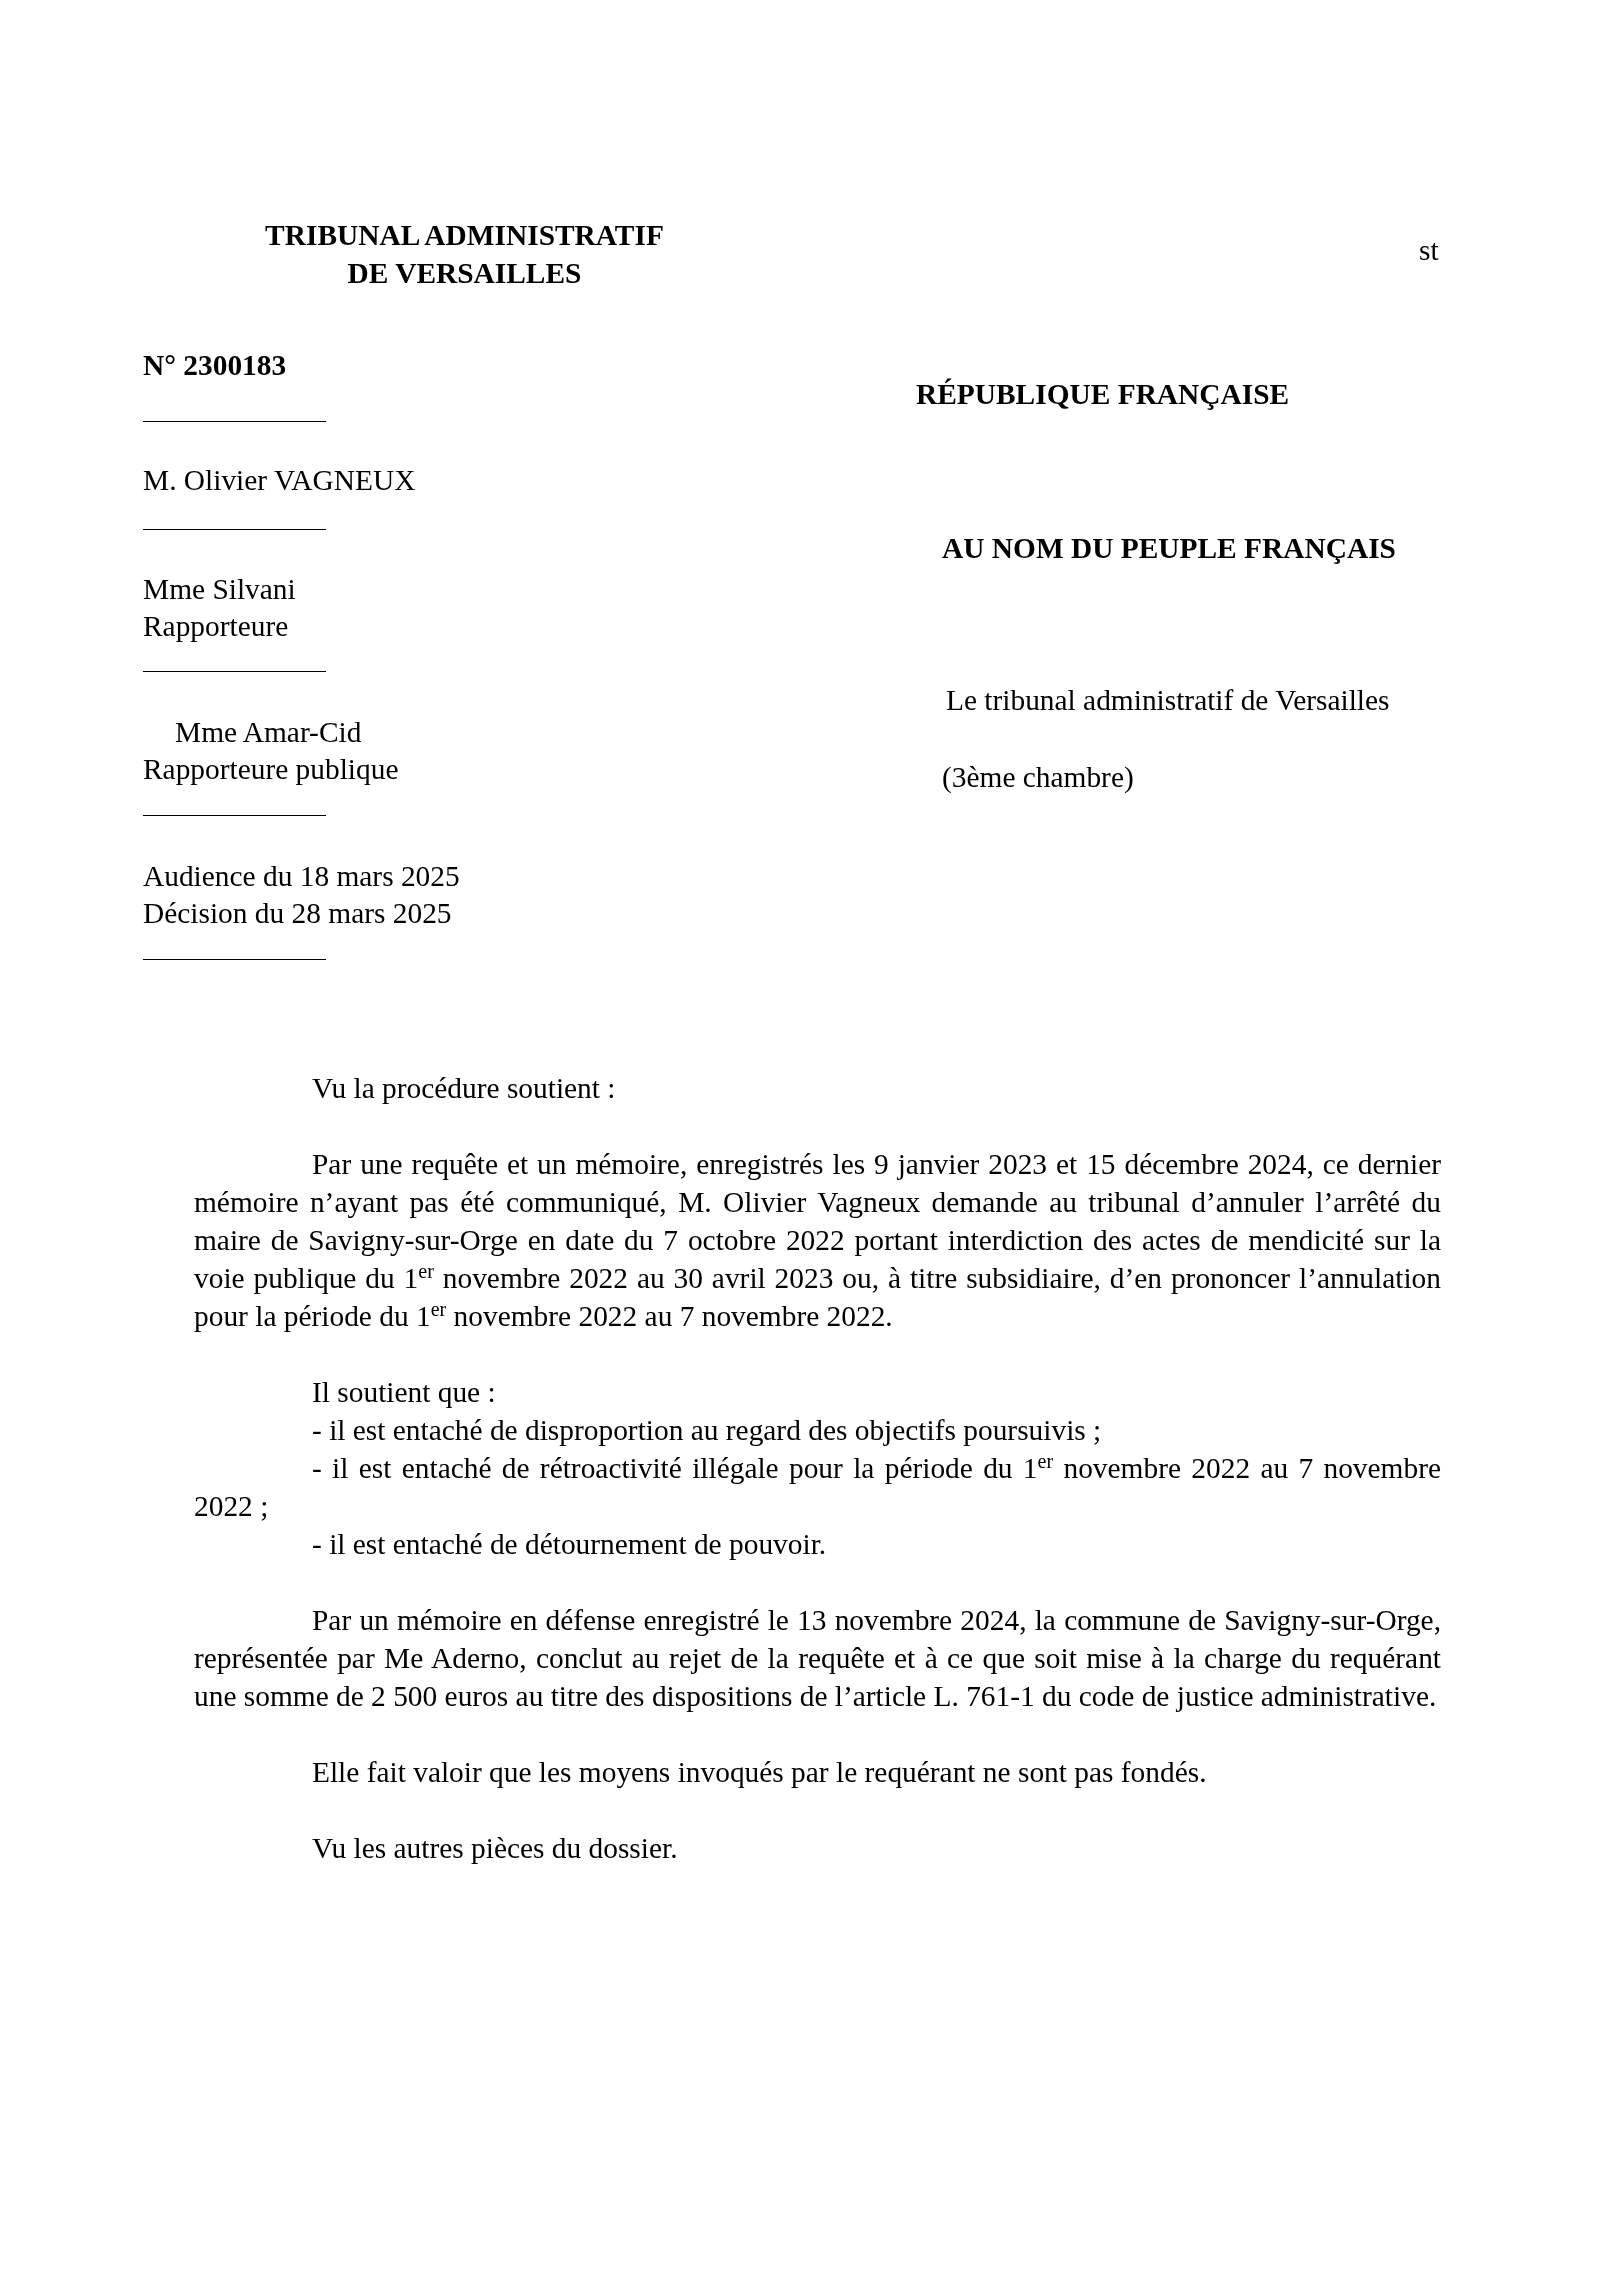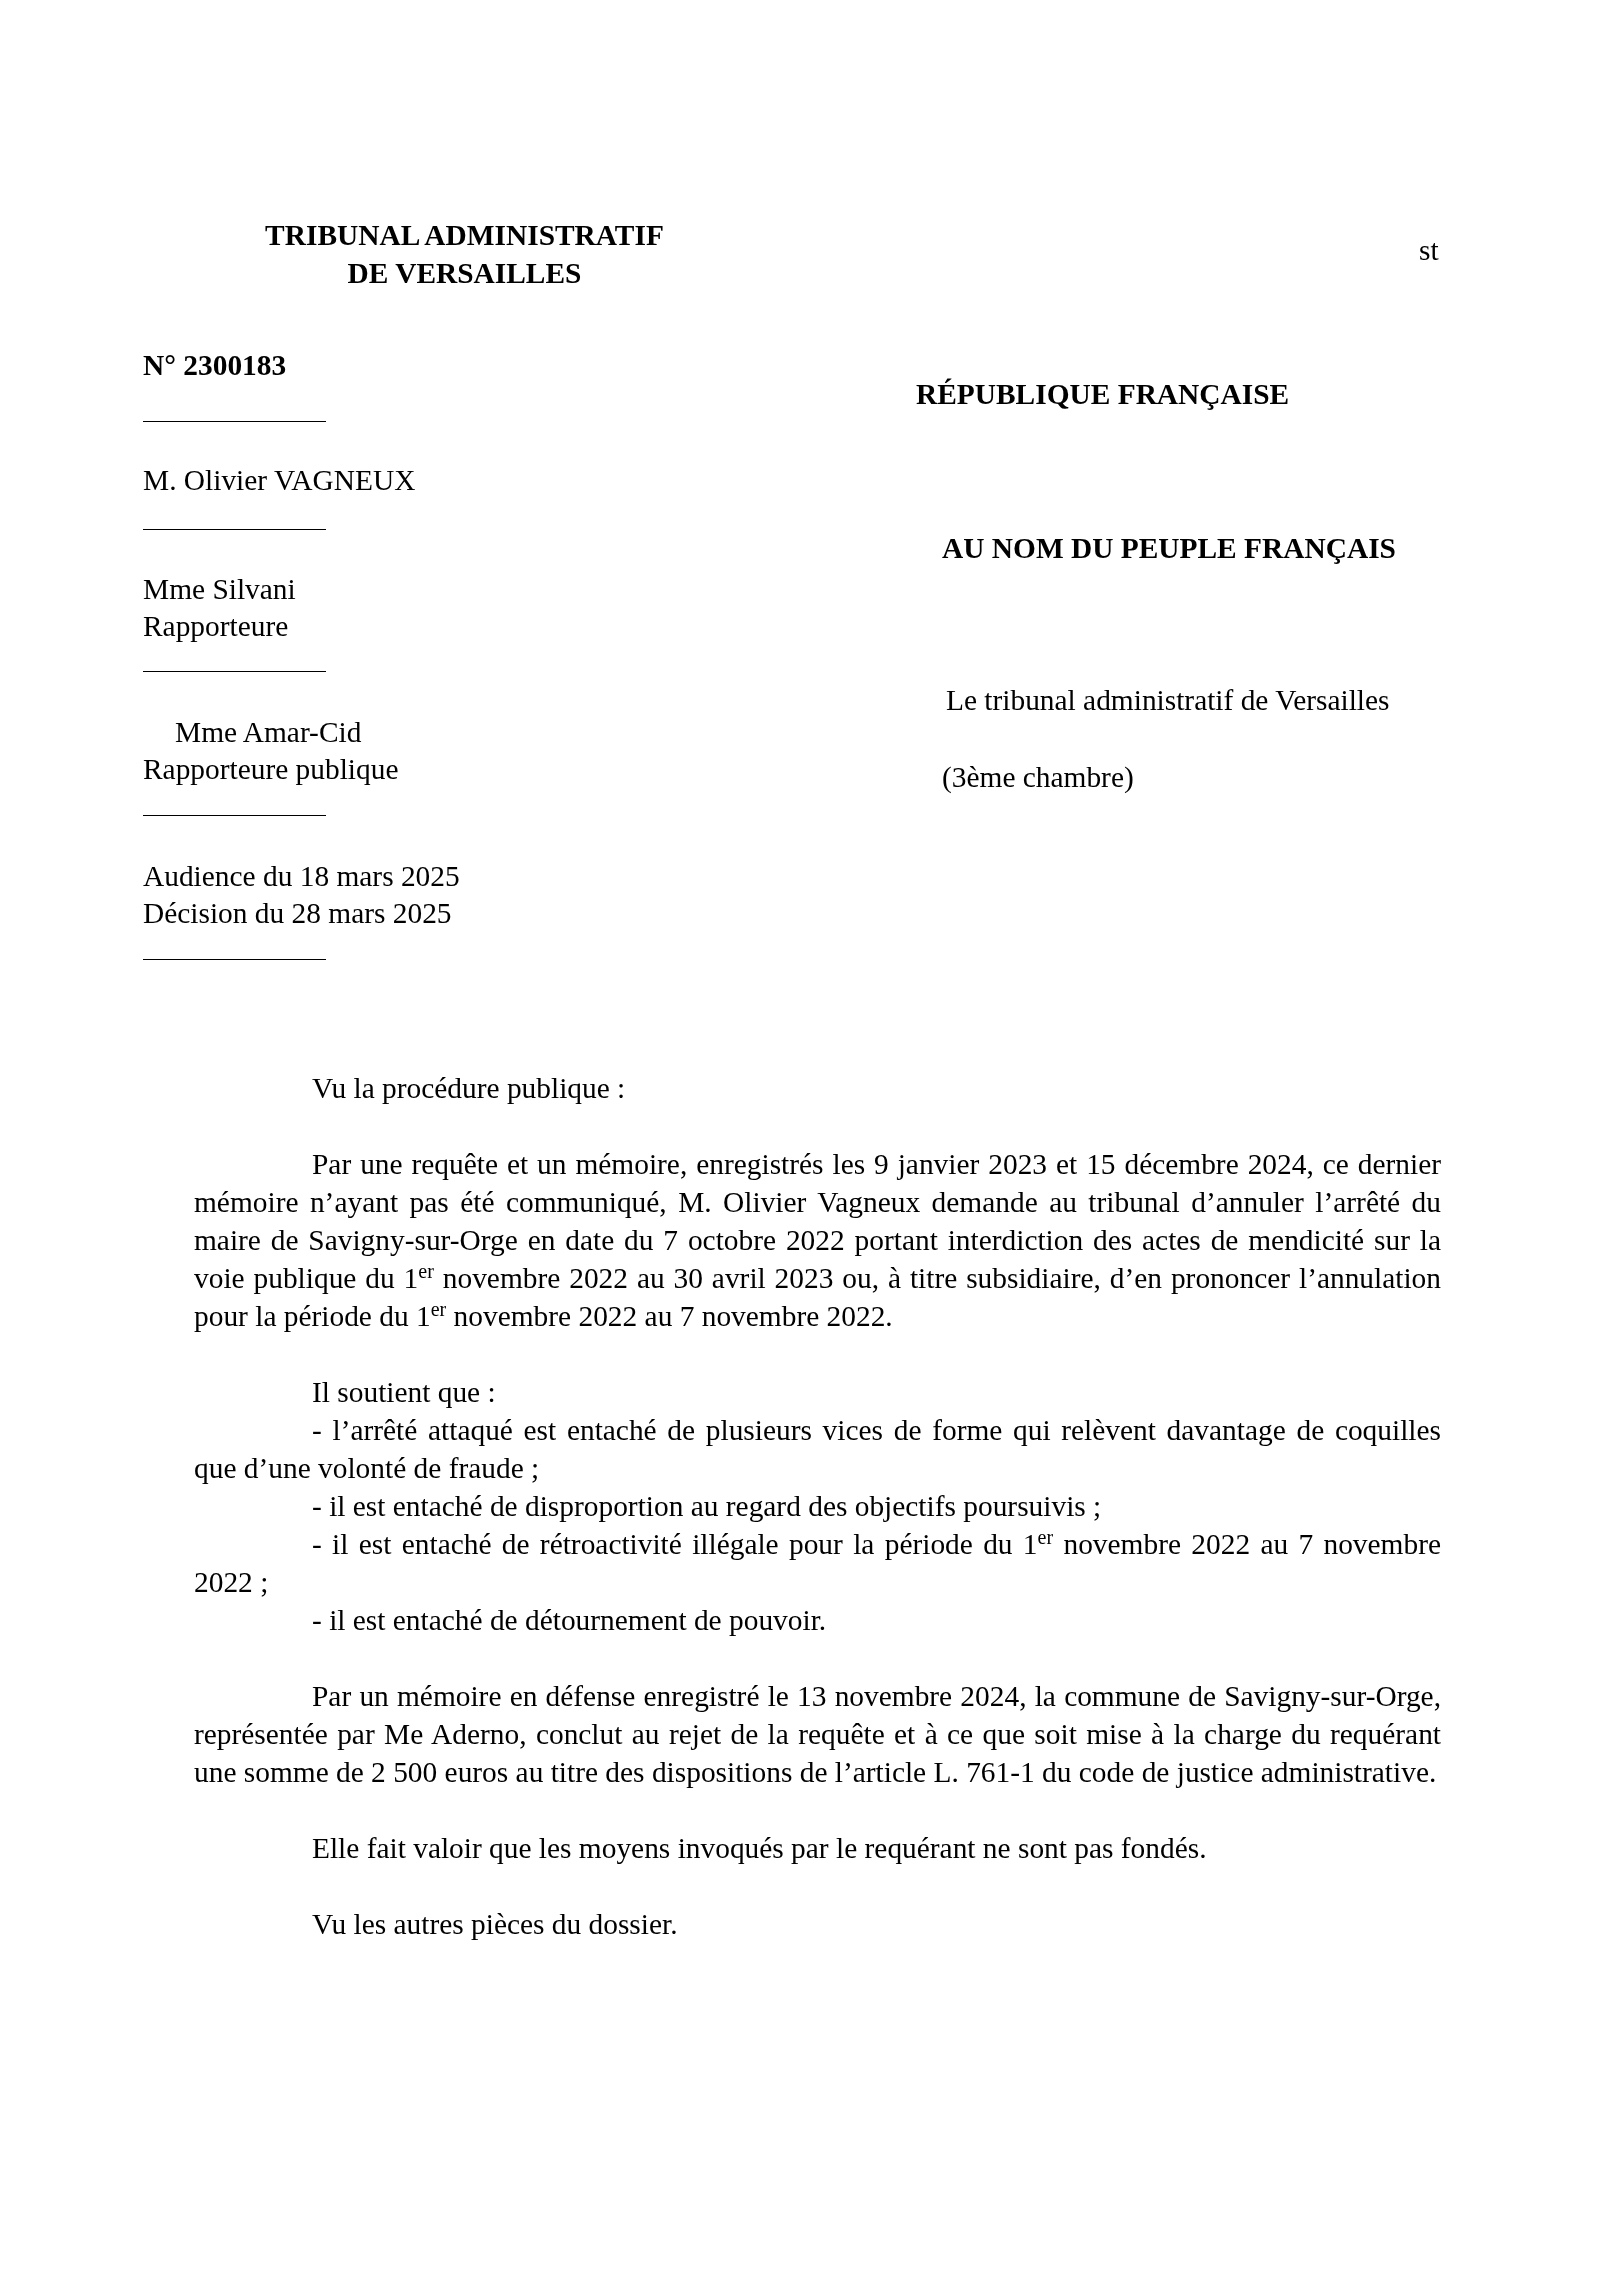--- a/index.html
+++ b/index.html
@@ -41,26 +41,25 @@
 <div class="abs" style="top:862px; left:143px;">Audience du 18 mars 2025</div>
 <div class="abs" style="top:899px; left:143px;">Décision du 28 mars 2025</div>
 <div class="rule" style="top:959px;"></div>
 
 <div class="center-col abs bold" style="top:380px; left:916px; width:654px;">RÉPUBLIQUE FRANÇAISE</div>
 <div class="center-col abs bold" style="top:534px; left:942px; width:654px;">AU NOM DU PEUPLE FRANÇAIS</div>
 <div class="center-col abs" style="top:686px; left:946px; width:654px;">Le tribunal administratif de Versailles</div>
 <div class="center-col abs" style="top:763px; left:942px; width:654px;">(3ème chambre)</div>
 
 <div class="body-block" style="top:1069px;">
-  <p class="para para-last-left">Vu la procédure publique :</p>
+  <p class="para para-last-left">Vu la procédure soutient :</p>
   <div class="gap"></div>
   <p class="para para-last-left"><span>Par une requête et un mémoire, enregistrés les 9 janvier 2023 et 15 décembre 2024, ce dernier mémoire n’ayant pas été communiqué, M. Olivier Vagneux demande au tribunal d’annuler l’arrêté du maire de Savigny-sur-Orge en date du 7 octobre 2022 portant interdiction des actes de mendicité sur la voie publique du 1</span><sup>er</sup><span> novembre 2022 au 30 avril 2023 ou, à titre subsidiaire, d’en prononcer l’annulation pour la période du 1</span><sup>er</sup><span> novembre 2022 au 7 novembre 2022.</span></p>
   <div class="gap"></div>
   <p class="para para-last-left">Il soutient que :</p>
-  <p class="para para-last-left">- l’arrêté attaqué est entaché de plusieurs vices de forme qui relèvent davantage de coquilles que d’une volonté de fraude ;</p>
   <p class="para para-last-left">- il est entaché de disproportion au regard des objectifs poursuivis ;</p>
   <p class="para para-last-left"><span>- il est entaché de rétroactivité illégale pour la période du 1</span><sup>er</sup><span> novembre 2022 au 7 novembre 2022 ;</span></p>
   <p class="para para-last-left">- il est entaché de détournement de pouvoir.</p>
   <div class="gap"></div>
   <p class="para para-last-left">Par un mémoire en défense enregistré le 13 novembre 2024, la commune de Savigny-sur-Orge, représentée par Me Aderno, conclut au rejet de la requête et à ce que soit mise à la charge du requérant une somme de 2 500 euros au titre des dispositions de l’article L. 761-1 du code de justice administrative.</p>
   <div class="gap"></div>
   <p class="para para-last-left">Elle fait valoir que les moyens invoqués par le requérant ne sont pas fondés.</p>
   <div class="gap"></div>
   <p class="para para-last-left">Vu les autres pièces du dossier.</p>
 </div>

